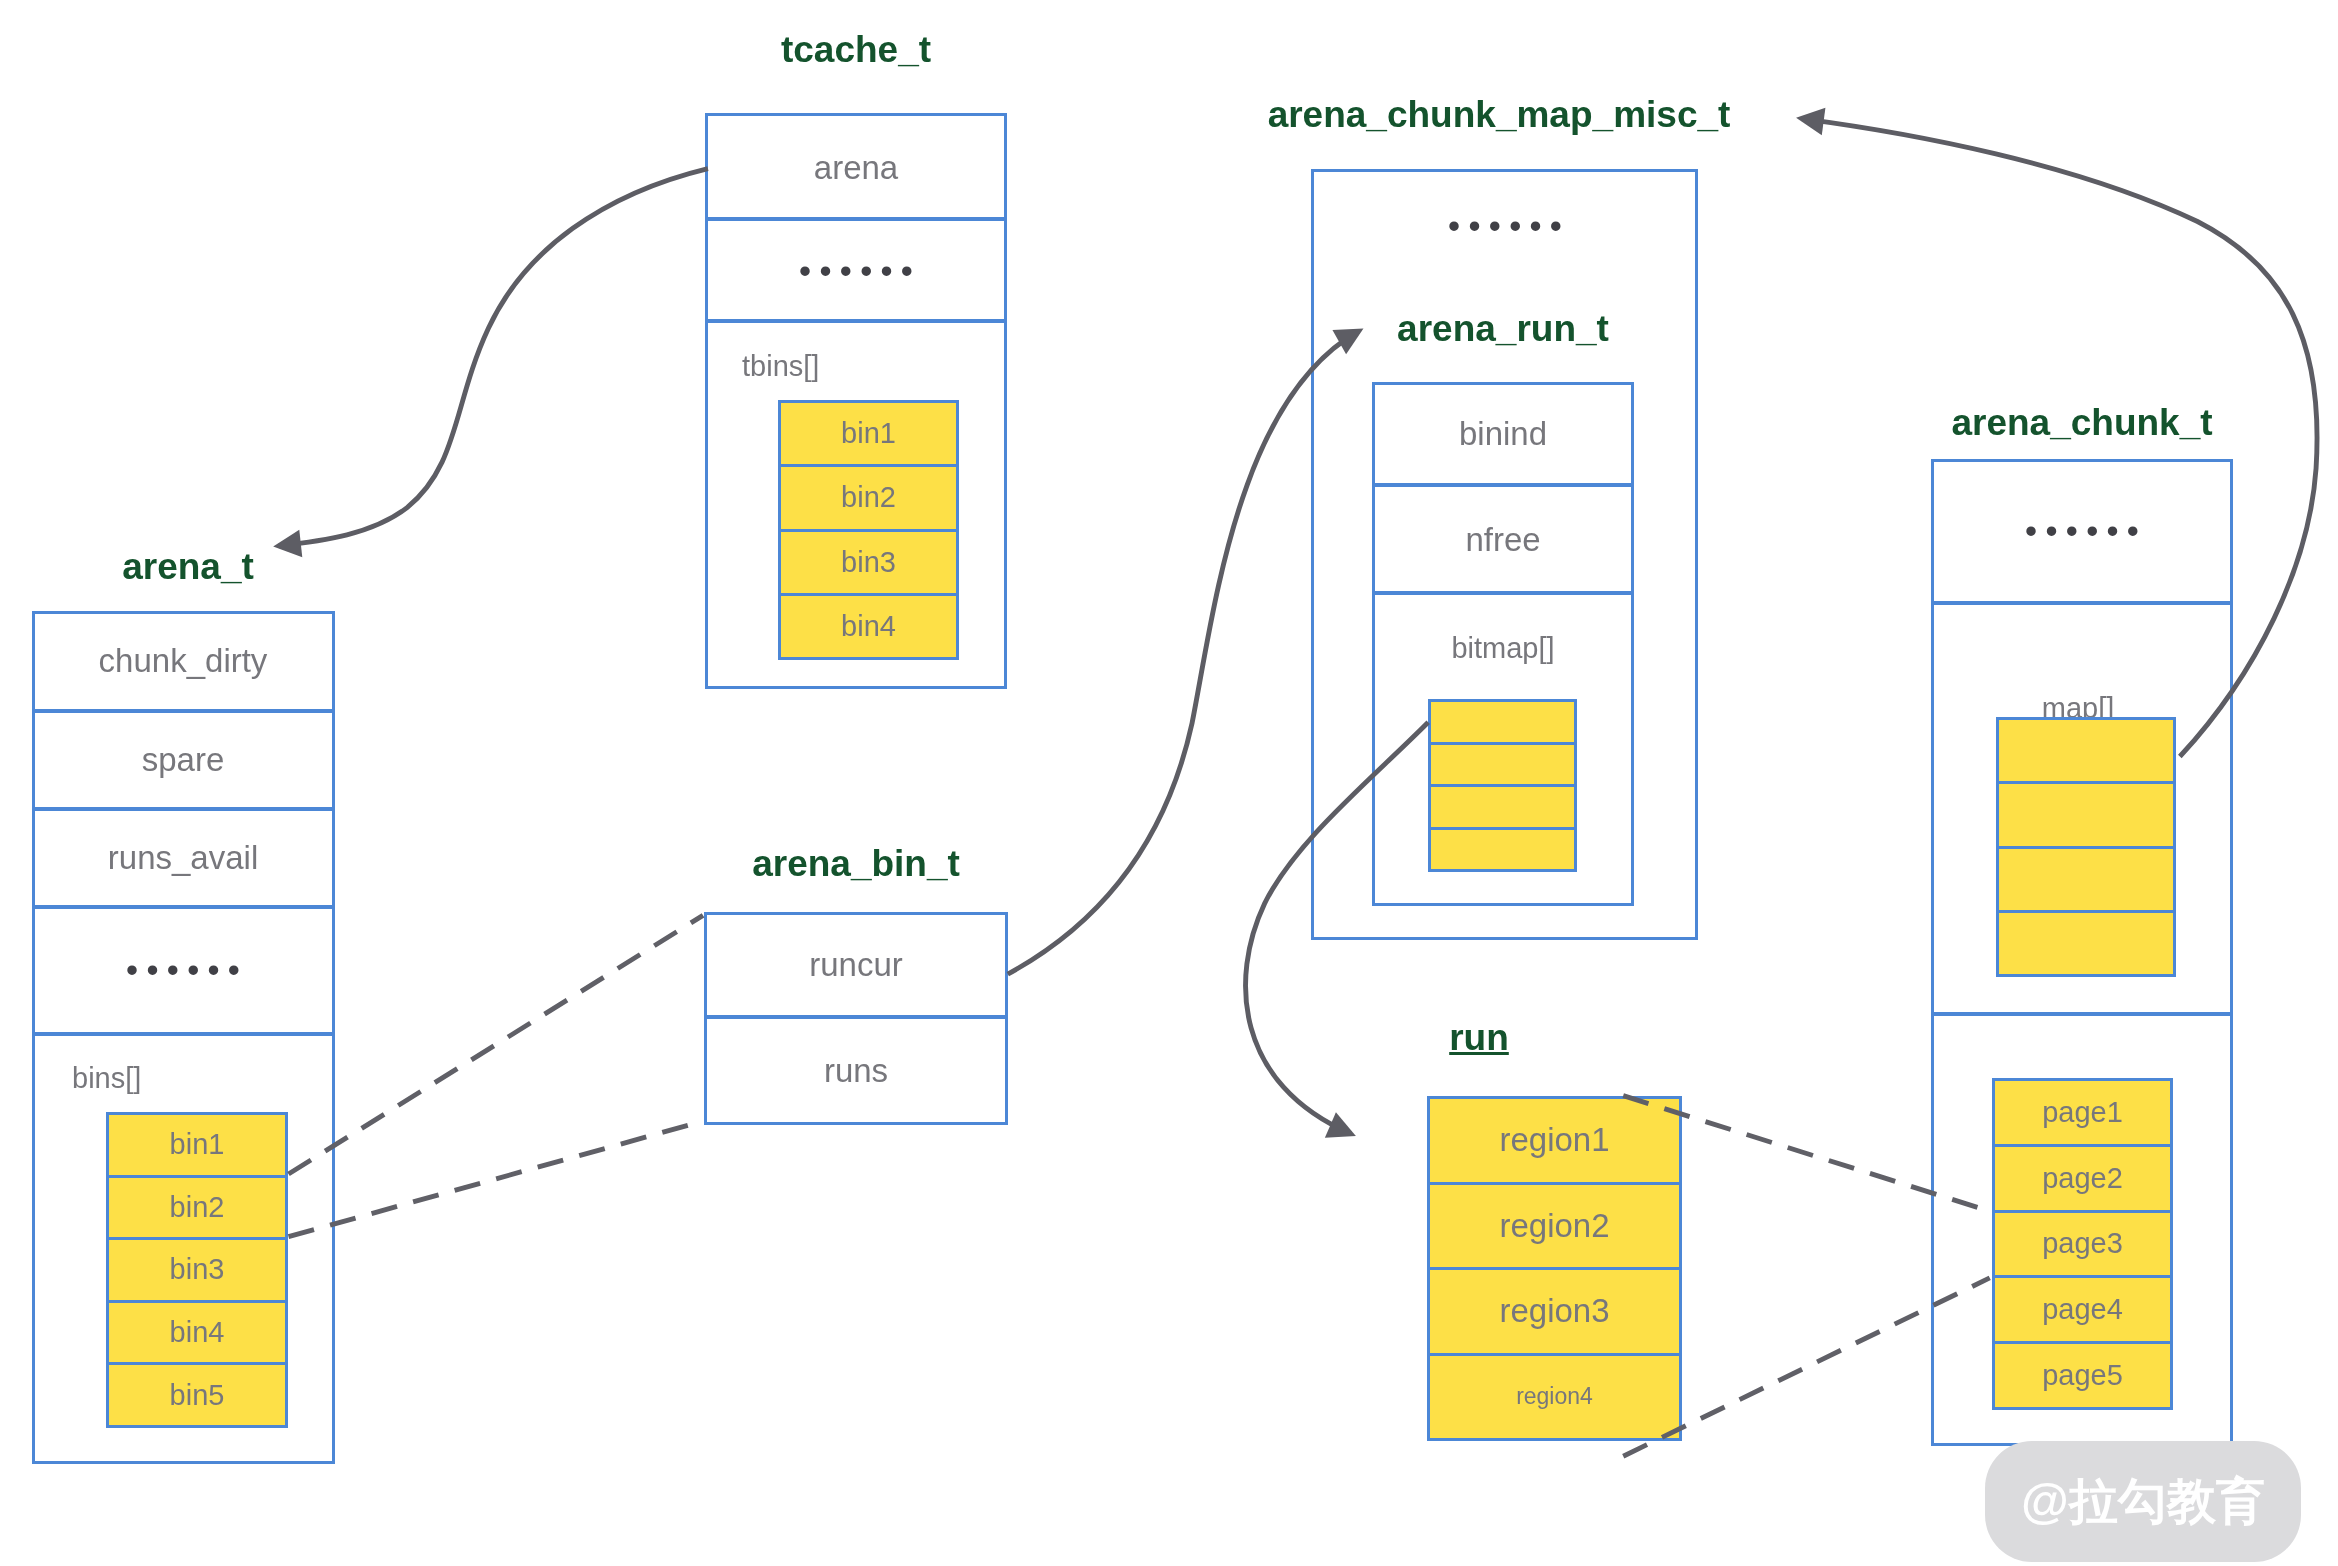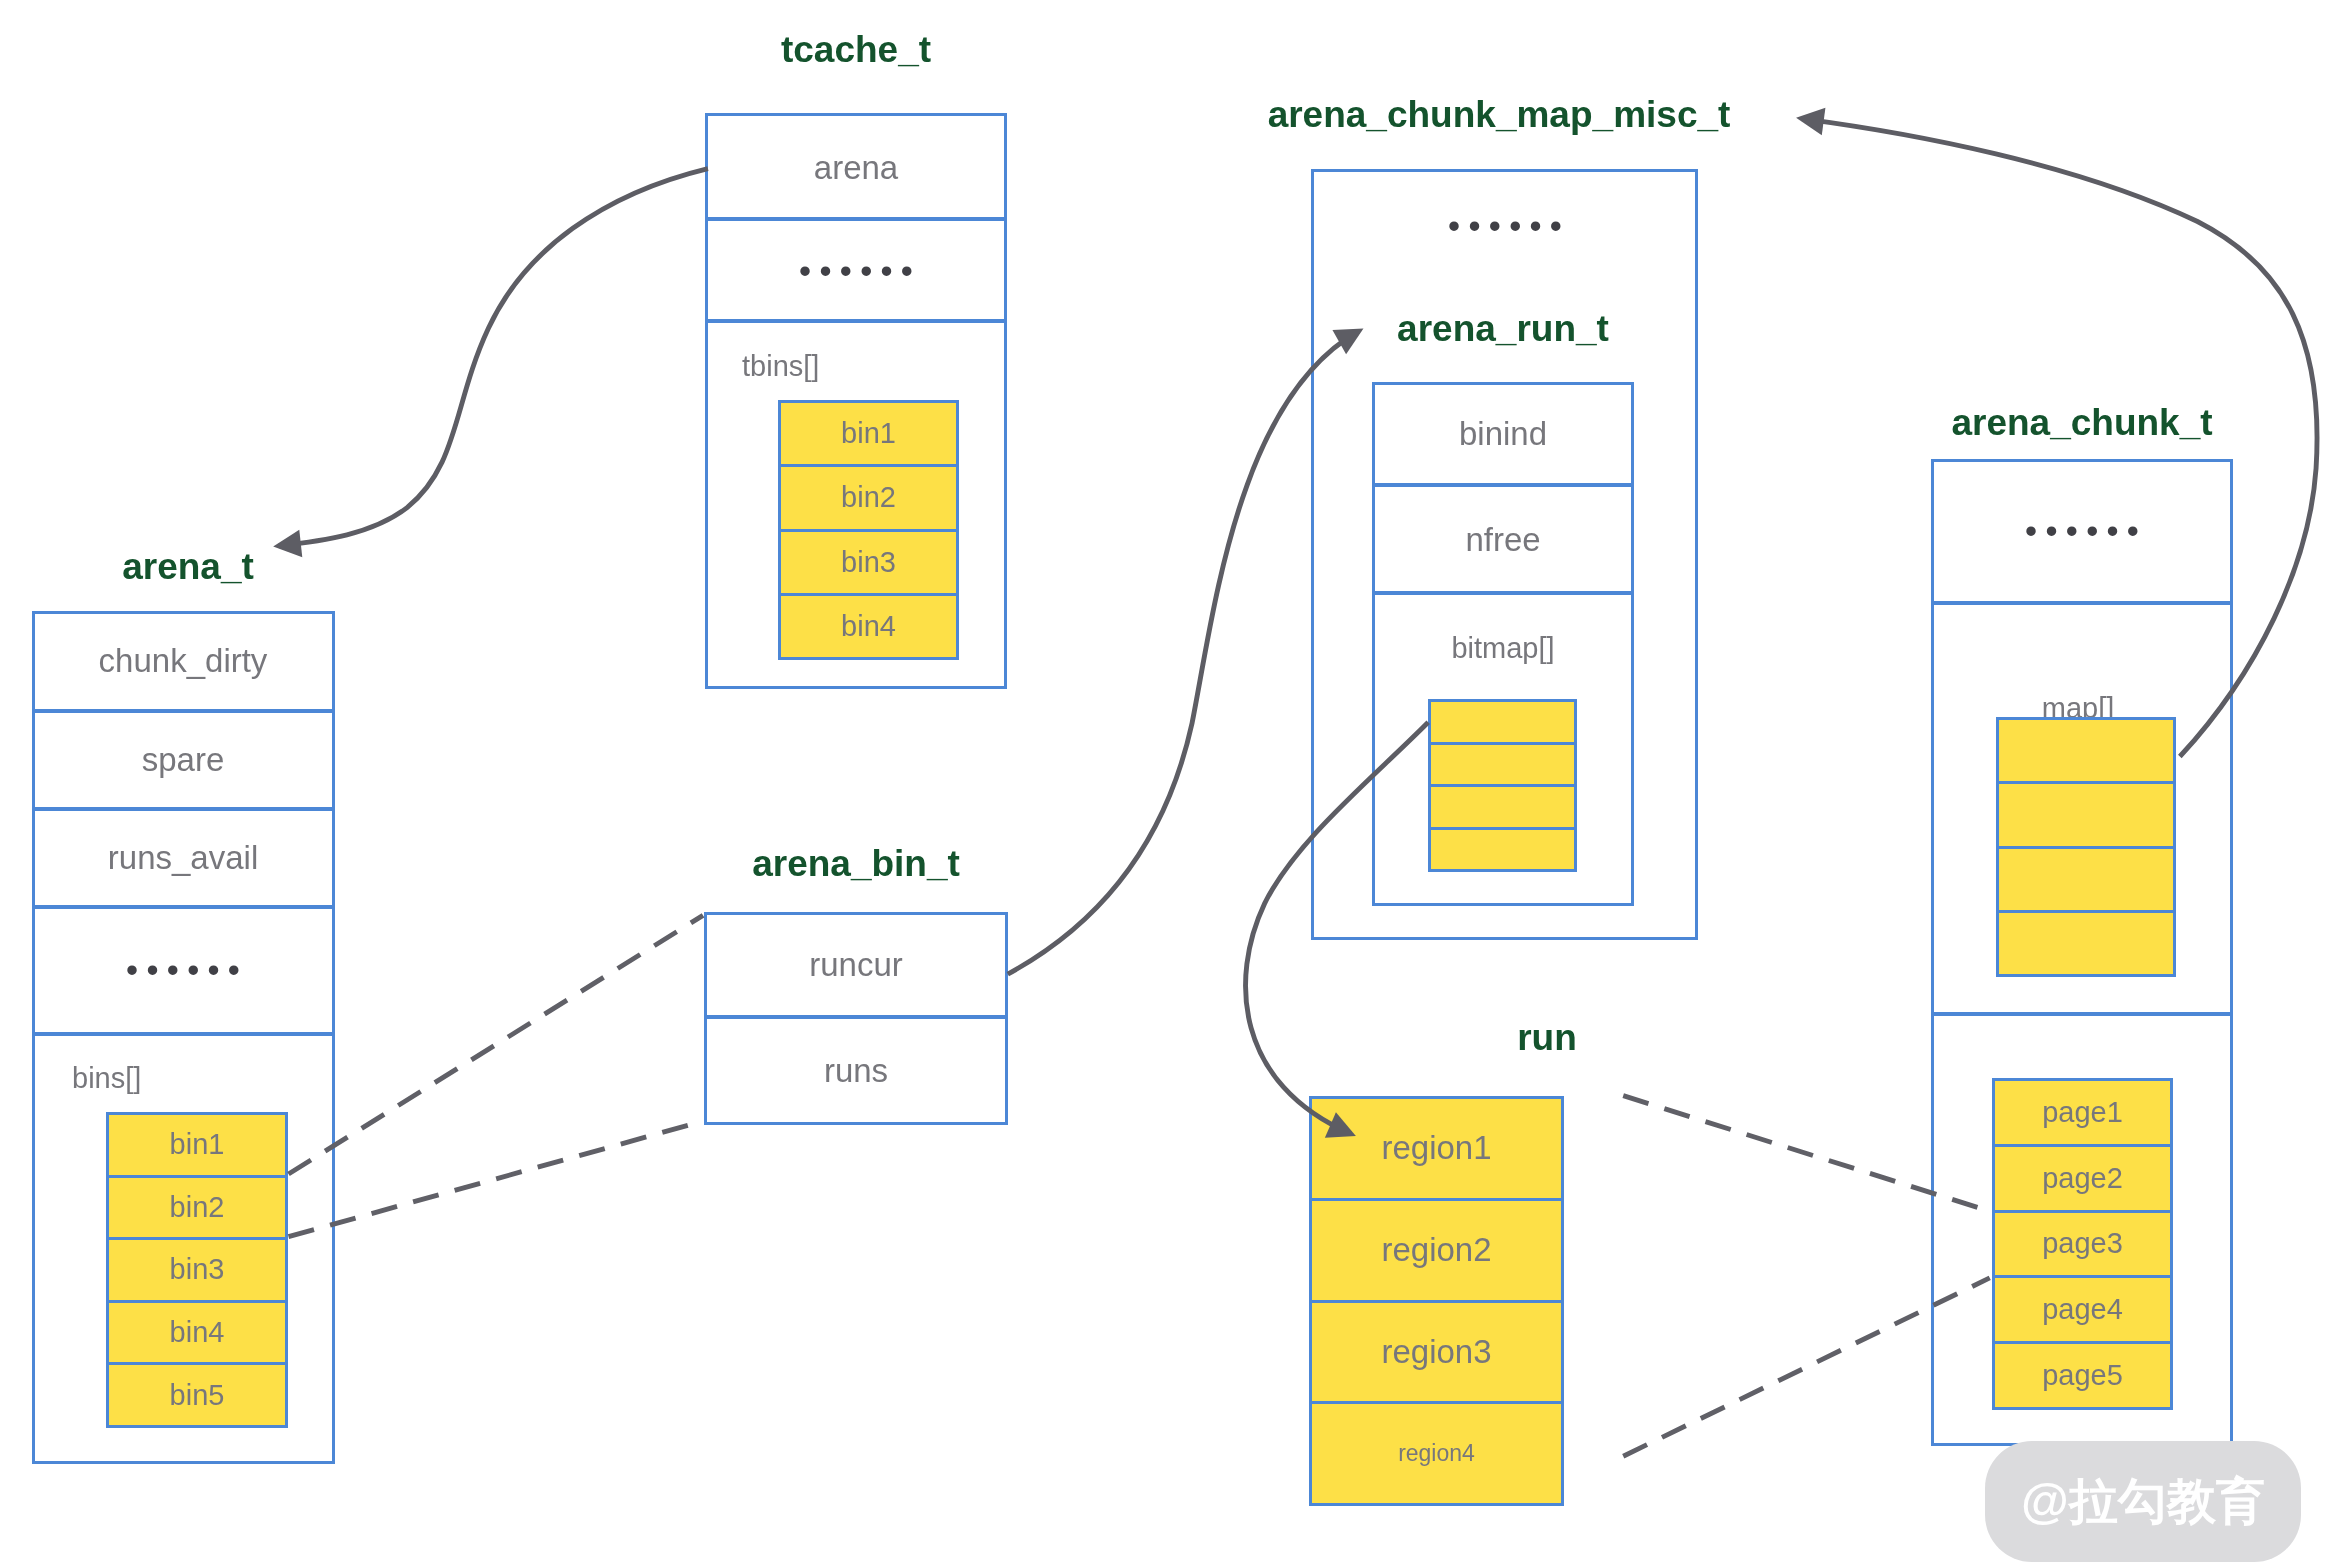--- a/index.html
+++ b/index.html
@@ -46,21 +46,21 @@
 </style>
 </head>
 <body>
 
 <div id="canvas">
 
   <div class="t" style="left:856px; top:50px;">tcache_t</div>
   <div class="t" style="left:188px; top:567px;">arena_t</div>
   <div class="t" style="left:856px; top:864px;">arena_bin_t</div>
   <div class="t" style="left:1499px; top:115px;">arena_chunk_map_misc_t</div>
-  <div class="t" style="left:1547px; top:1038px;">run</div>
+  <div class="t" style="left:1479px; top:1038px;text-decoration:underline;">run</div>
   <div class="t" style="left:2082px; top:423px;">arena_chunk_t</div>
 
   <div class="box" style="left:705px; top:113px; width:302px; height:576px;"></div>
   <div class="hl" style="left:705px; top:217px; width:302px;"></div>
   <div class="hl" style="left:705px; top:319px; width:302px;"></div>
   <div class="lbl" style="left:856px; top:168px;">arena</div>
   <div class="dots" style="left:856px; top:271px;">••••••</div>
   <div class="lbl sm left" style="left:742px; top:366px;">tbins[]</div>
   <div class="cellbox" style="left:778px; top:400px; width:181px; height:260px;">
     <div class="cell">bin1</div>
@@ -101,21 +101,21 @@
   <div class="lbl" style="left:1503px; top:434px;">binind</div>
   <div class="lbl" style="left:1503px; top:540px;">nfree</div>
   <div class="lbl sm" style="left:1503px; top:648px;">bitmap[]</div>
   <div class="cellbox" style="left:1428px; top:699px; width:149px; height:173px;">
     <div class="cell"></div>
     <div class="cell"></div>
     <div class="cell"></div>
     <div class="cell"></div>
   </div>
 
-  <div class="cellbox" style="left:1309px; top:1096px; width:255px; height:410px;text-align:center;">
+  <div class="cellbox" style="left:1427px; top:1096px; width:255px; height:345px;text-align:center;">
     <div class="cell" style="font-size:33px;">region1</div>
     <div class="cell" style="font-size:33px;">region2</div>
     <div class="cell" style="font-size:33px;">region3</div>
     <div class="cell" style="font-size:23px;">region4</div>
   </div>
 
   <div class="box" style="left:1931px; top:459px; width:302px; height:987px;"></div>
   <div class="hl" style="left:1931px; top:601px; width:302px;"></div>
   <div class="hl" style="left:1931px; top:1012px; width:302px;"></div>
   <div class="dots" style="left:2082px; top:531px;">••••••</div>

